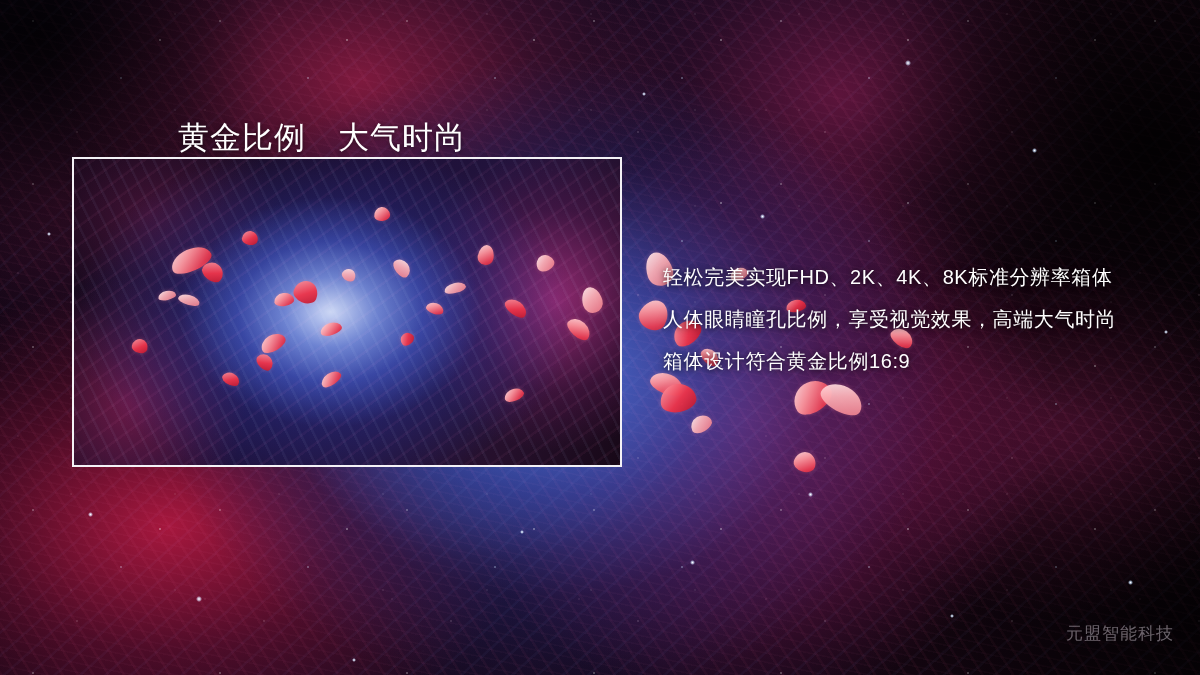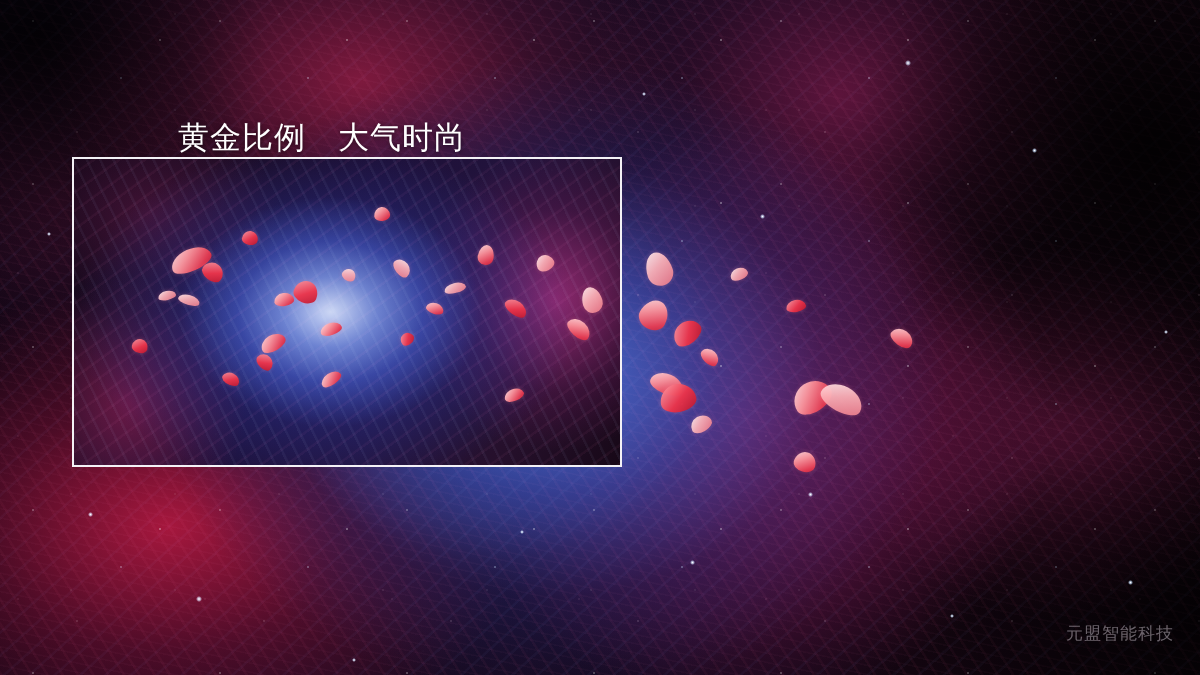--- a/index.html
+++ b/index.html
@@ -293,16 +293,21 @@
   <div class="petal pale" style="left:690px; top:416px; width:22px; height:16px; transform:rotate(-30deg);"></div>
   <div class="petal" style="left:792px; top:382px; width:40px; height:30px; transform:rotate(-34deg);"></div>
   <div class="petal pale" style="left:820px; top:386px; width:44px; height:26px; transform:rotate(28deg);"></div>
   <div class="petal" style="left:794px; top:452px; width:22px; height:20px; transform:rotate(16deg);"></div>
   <div class="petal deep" style="left:786px; top:300px; width:20px; height:12px; transform:rotate(-10deg);"></div>
   <div class="petal" style="left:890px; top:330px; width:24px; height:16px; transform:rotate(36deg);"></div>
   <div class="petal pale" style="left:730px; top:268px; width:18px; height:12px; transform:rotate(-22deg);"></div>
 
   <div class="slide-title">黄金比例　大气时尚</div>
 
+  <div class="body-text">
+    <div class="body-line">轻松完美实现FHD、2K、4K、8K标准分辨率箱体</div>
+    <div class="body-line">人体眼睛瞳孔比例，享受视觉效果，高端大气时尚</div>
+    <div class="body-line">箱体设计符合黄金比例16:9</div>
+  </div>
 
   <div class="watermark">元盟智能科技</div>
 
 </div>
 
 </body></html>

